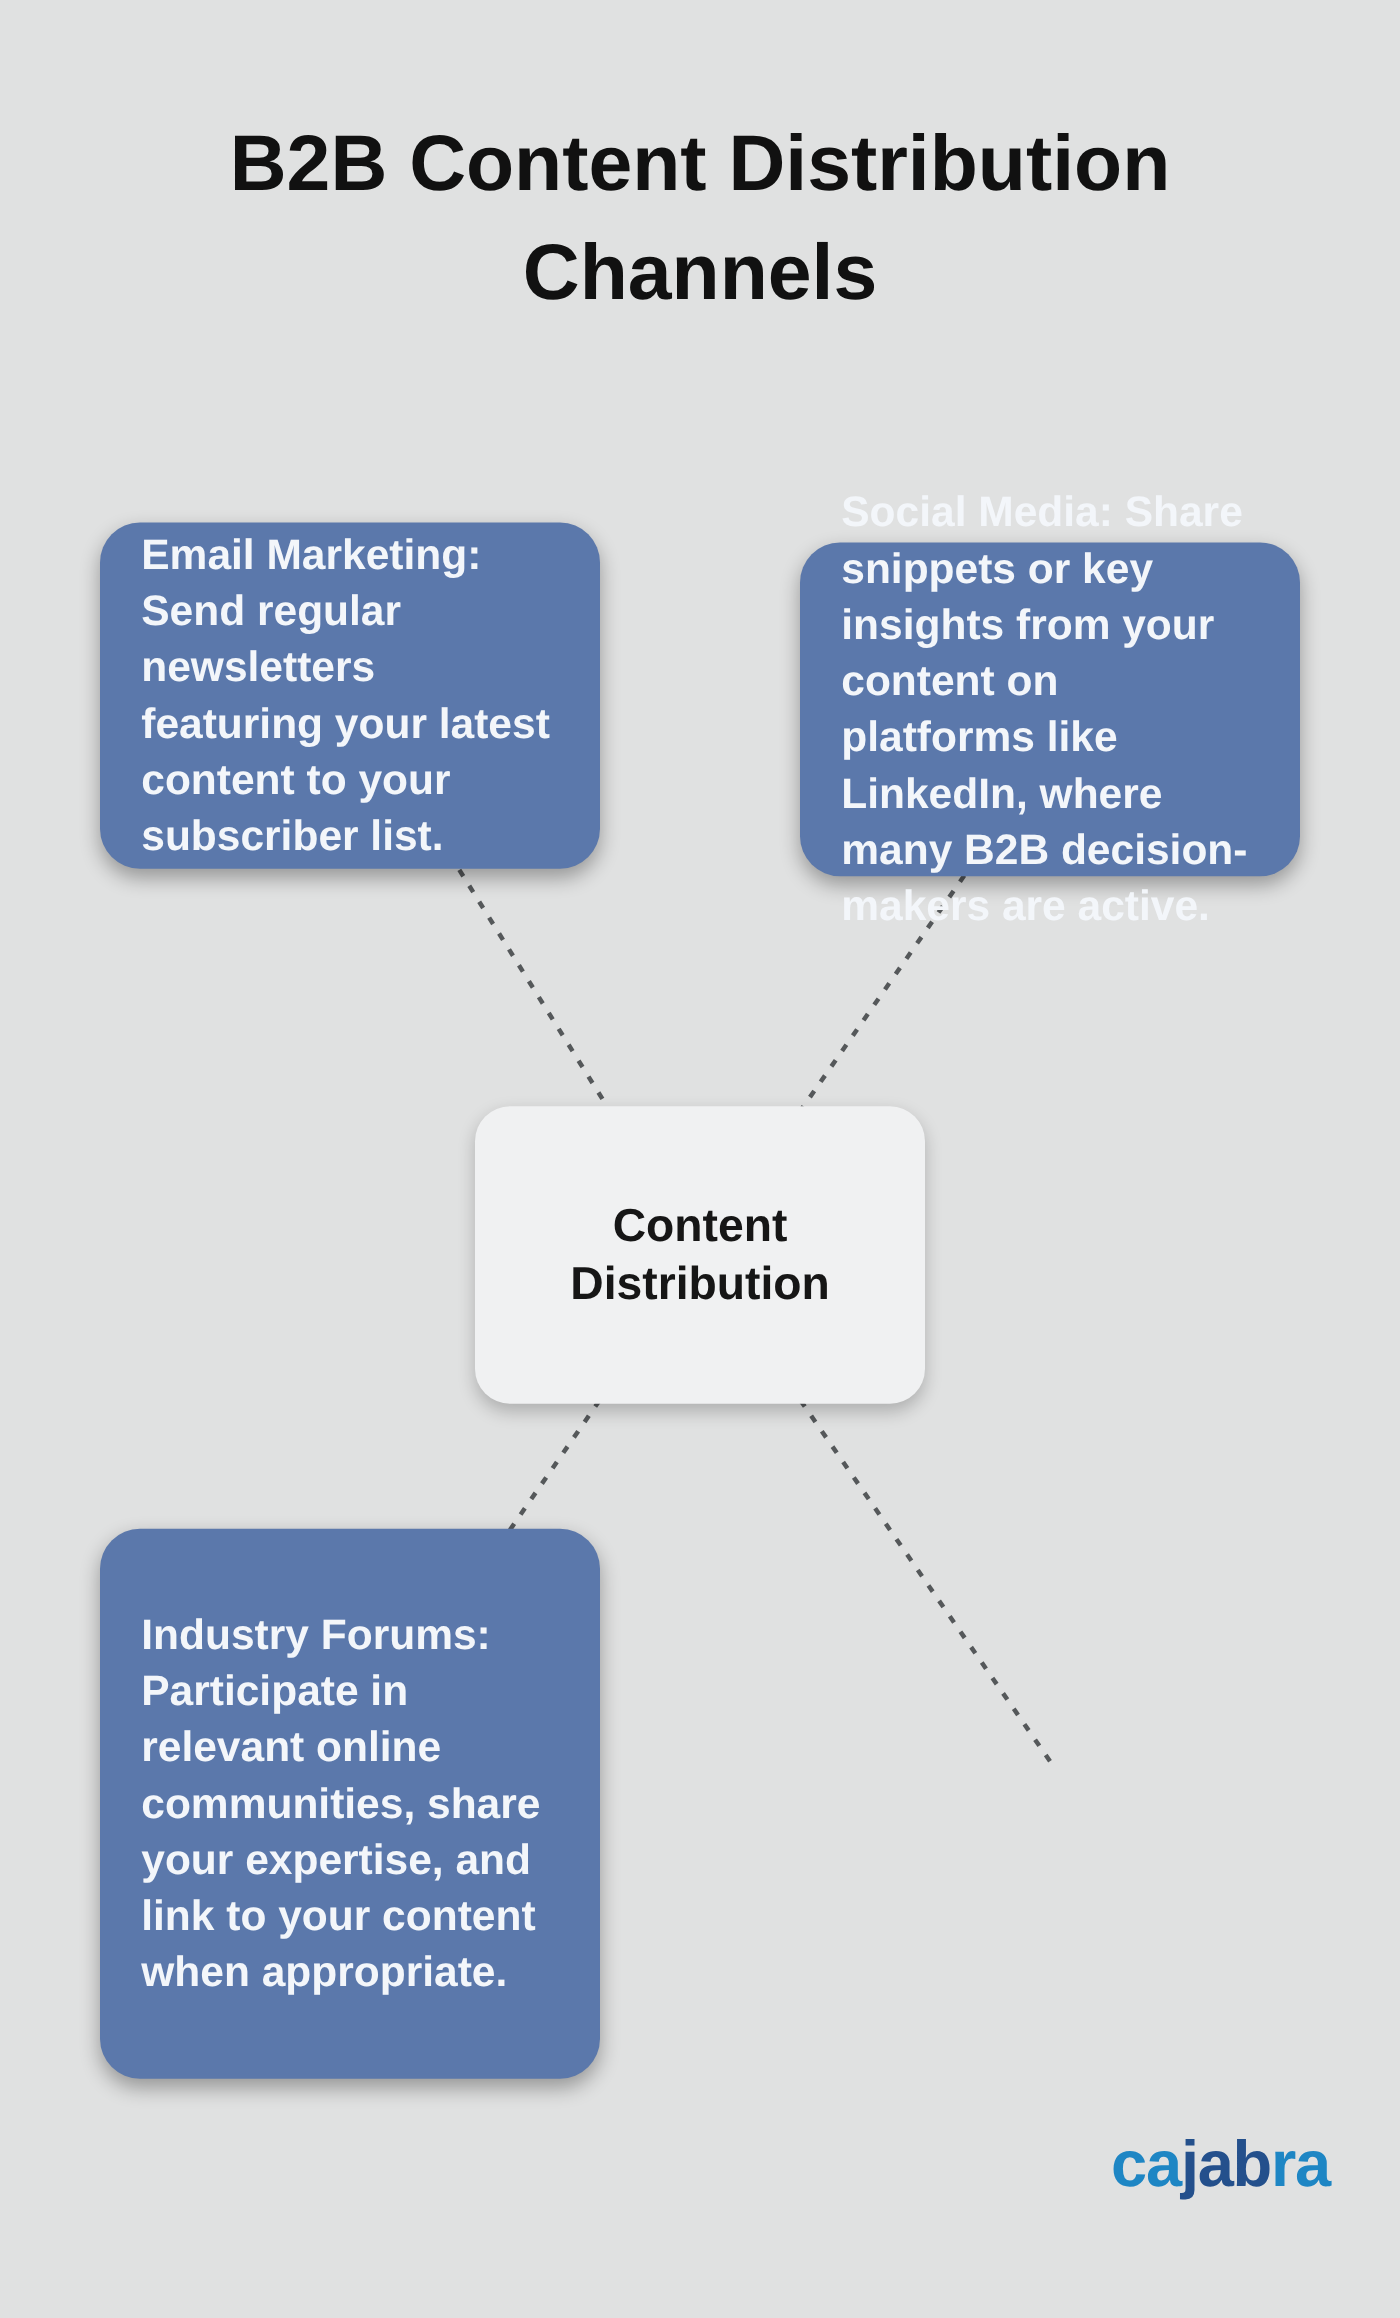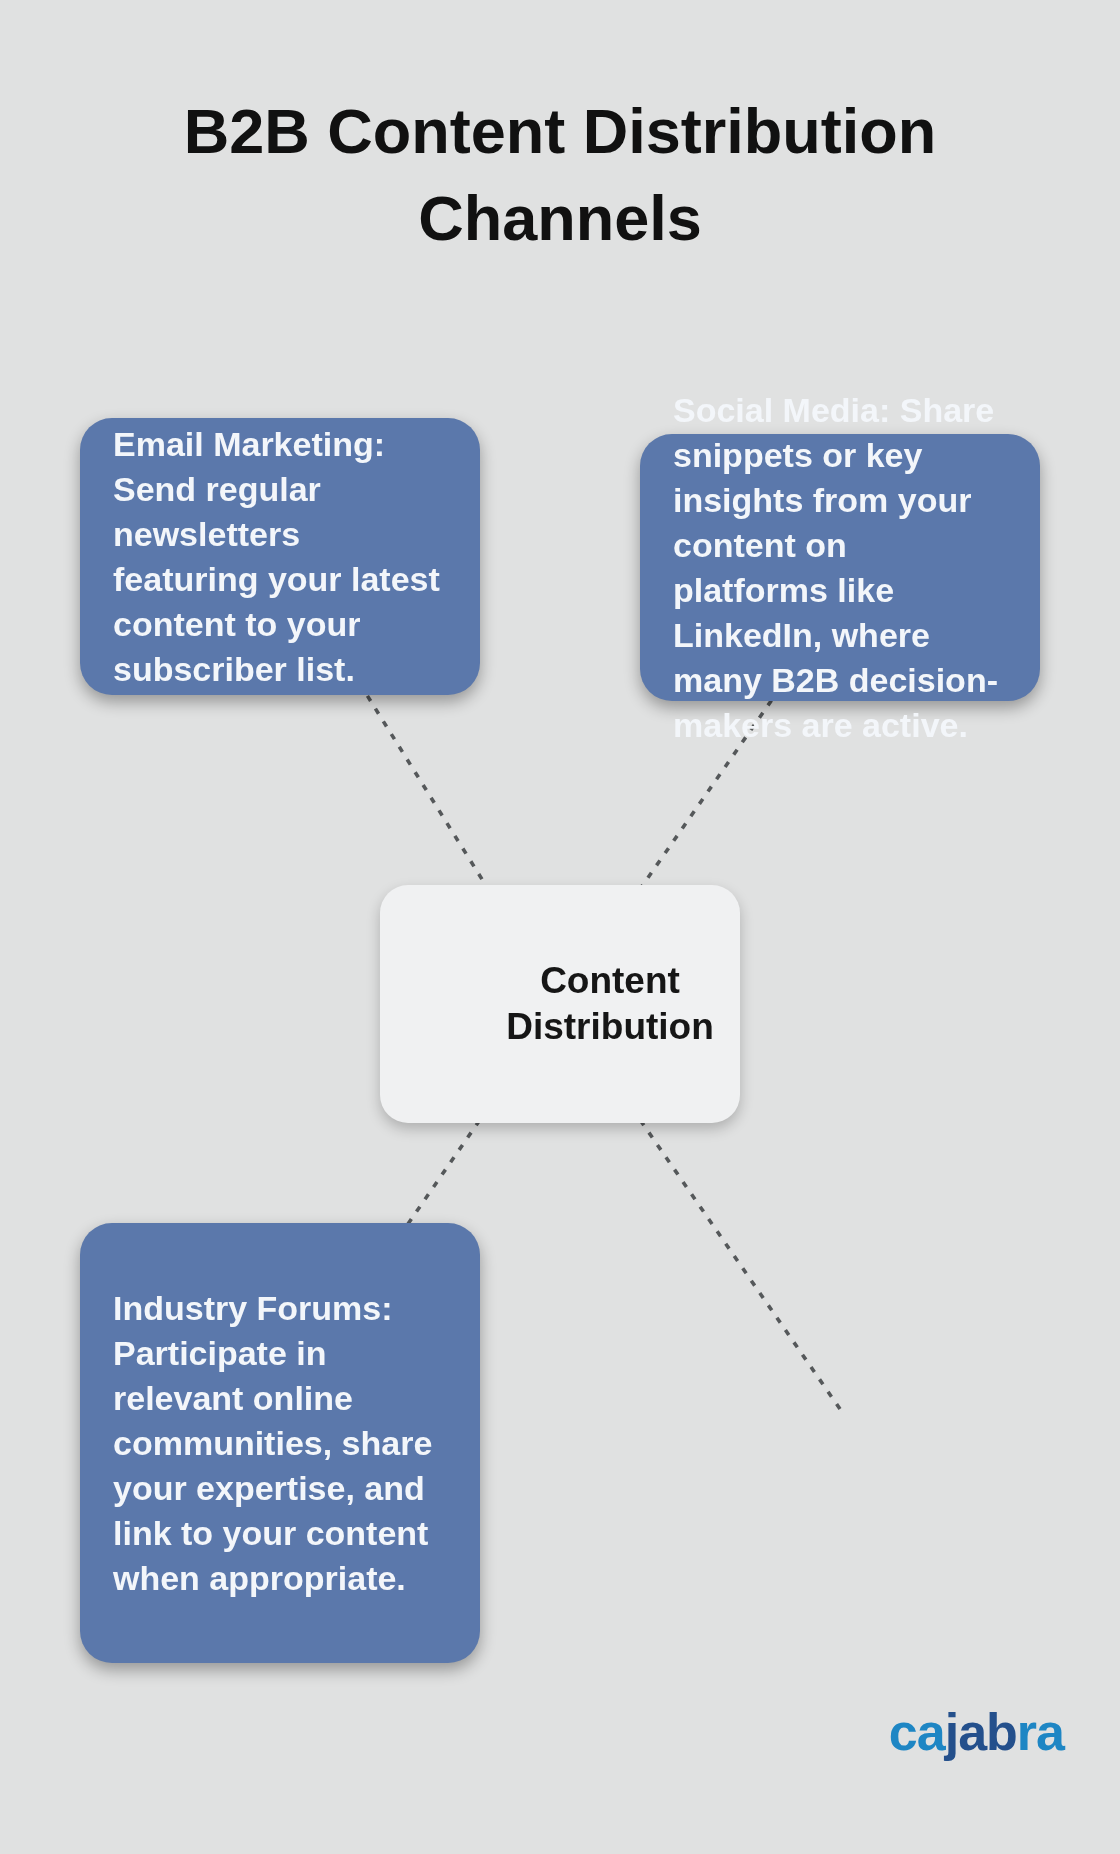--- a/index.html
+++ b/index.html
@@ -71,21 +71,21 @@
   .center-node{
     position:absolute;
     left:380px;top:885px;
     width:360px;height:238px;
     background:var(--center-fill);
     border-radius:28px;
     box-shadow:0 6px 14px rgba(0,0,0,0.22);
     z-index:3;
     display:flex;
     align-items:center;
-    justify-content:flex-end;
+    justify-content:center;
     text-align:center;
   }
   .center-node span{
     display:block;
     width:260px;
     font-size:37px;
     font-weight:700;
     line-height:46px;
     color:var(--center-text);
   }

